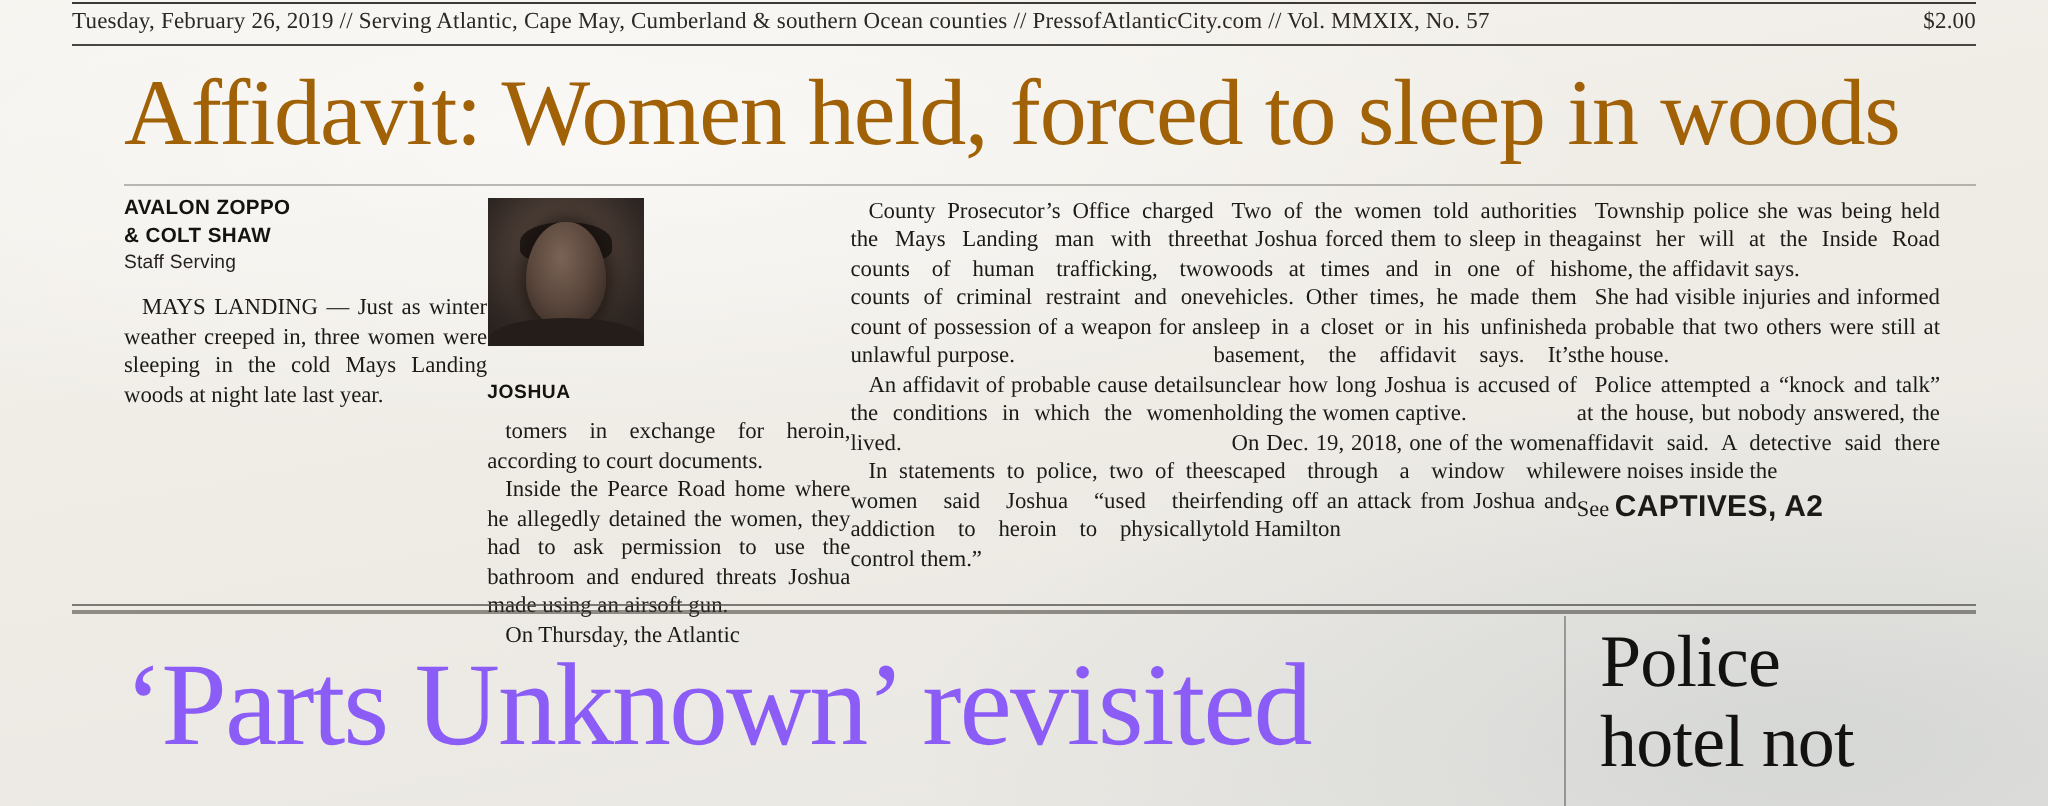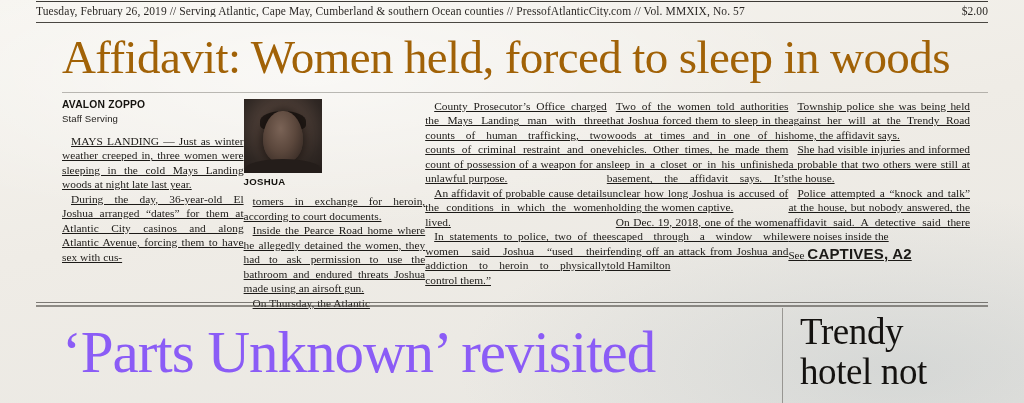--- a/index.html
+++ b/index.html
@@ -125,21 +125,20 @@
     text-transform: none;
     letter-spacing: 0.1px;
     color: #262320;
     margin-bottom: 9px;
     text-align: left;
   }
   p {
     margin: 0;
     text-indent: 9px;
     hyphens: auto;
-    text-decoration: underline;
   }
   p.first { text-indent: 9px; }
   .col p + p { margin-top: 0; }
 
   
   .photo-wrap {
     width: 100%;
     margin-bottom: 2px;
   }
   .photo {
@@ -183,21 +182,21 @@
     height: 20px;
     border-radius: 50% 50% 0 0;
     background: #241d1a;
   }
   .photo-caption {
     font-family: "Liberation Sans", sans-serif;
     font-size: 9.6px;
     font-weight: 700;
     letter-spacing: 0.3px;
     color: #15130f;
-    margin-top: 3px;
+    margin-top: 18px;
     margin-bottom: 6px;
     text-align: left;
   }
   .jump-line {
     margin-top: 7px;
     font-size: 11.2px;
     text-indent: 0;
   }
   .jump-line .jump-label {
     font-family: "Liberation Sans", sans-serif;
@@ -274,23 +273,23 @@
   <div class="dateline-rule-bottom"></div>
 
   <div class="main-headline">Affidavit: Women held, forced to sleep in woods</div>
 
   <div class="headline-rule"></div>
 
   <div class="article">
 
     <div class="col">
       <div class="byline">AVALON ZOPPO</div>
+      <div class="byline">&amp; COLT SHAW</div>
       <div class="byline-title">Staff Serving</div>
       <p class="first">MAYS LANDING — Just as winter weather creeped in, three women were sleeping in the cold Mays Landing woods at night late last year.</p>
-      <p>During the day, 36-year-old El Joshua arranged “dates” for them at Atlantic City casinos and along Atlantic Avenue, forcing them to have sex with cus-</p>
     </div>
 
     <div class="col">
       <div class="photo-wrap">
         <div class="photo">
           <div class="hair"></div>
           <div class="face"></div>
           <div class="shoulders"></div>
         </div>
         <div class="photo-caption">JOSHUA</div>
@@ -305,34 +304,34 @@
       <p>An affidavit of probable cause details the conditions in which the women lived.</p>
       <p>In statements to police, two of the women said Joshua “used their addiction to heroin to physically control them.”</p>
     </div>
 
     <div class="col">
       <p class="first">Two of the women told authorities that Joshua forced them to sleep in the woods at times and in one of his vehicles. Other times, he made them sleep in a closet or in his unfinished basement, the affidavit says. It’s unclear how long Joshua is accused of holding the women captive.</p>
       <p>On Dec. 19, 2018, one of the women escaped through a window while fending off an attack from Joshua and told Hamilton</p>
     </div>
 
     <div class="col">
-      <p class="first">Township police she was being held against her will at the Trendy Road home, the affidavit says.</p>
+      <p class="first">Township police she was being held against her will at the Inside Road home, the affidavit says.</p>
       <p>She had visible injuries and informed a probable that two others were still at the house.</p>
       <p>Police attempted a “knock and talk” at the house, but nobody answered, the affidavit said. A detective said there were noises inside the</p>
       <p class="jump-line"><span class="see-word">See </span><span class="jump-label">CAPTIVES</span><span class="jump-label">, A2</span></p>
     </div>
 
     <div class="col"></div>
 
   </div>
 
   <div class="lower-rule"></div>
   <div class="lower-rule-2"></div>
   <div class="vert-divider"></div>
 
   <div class="lower-headline">‘Parts Unknown’ revisited</div>
 
   <div class="side-headline">
-    <span>Trendy</span>
+    <span>Police</span>
     <span>hotel not</span>
   </div>
 
 </div>
 
 </body></html>

